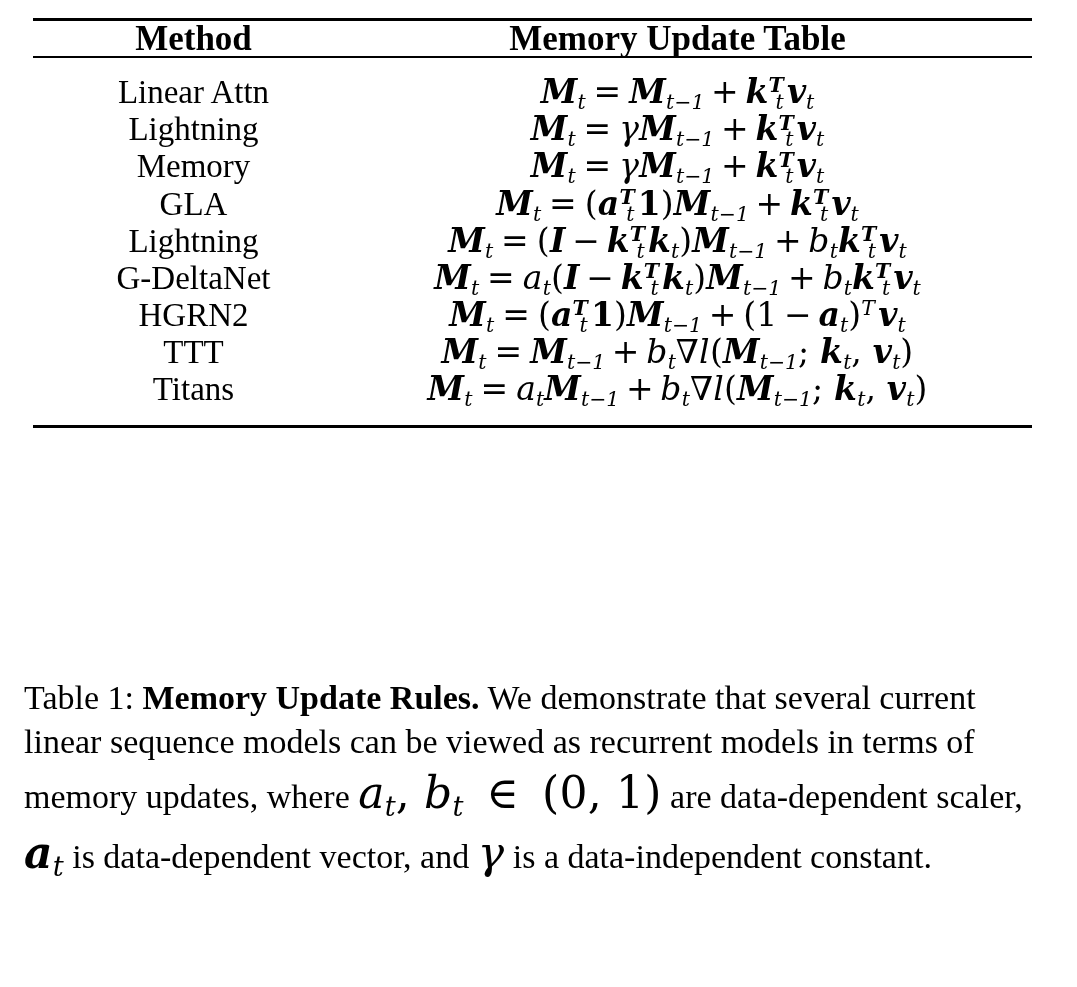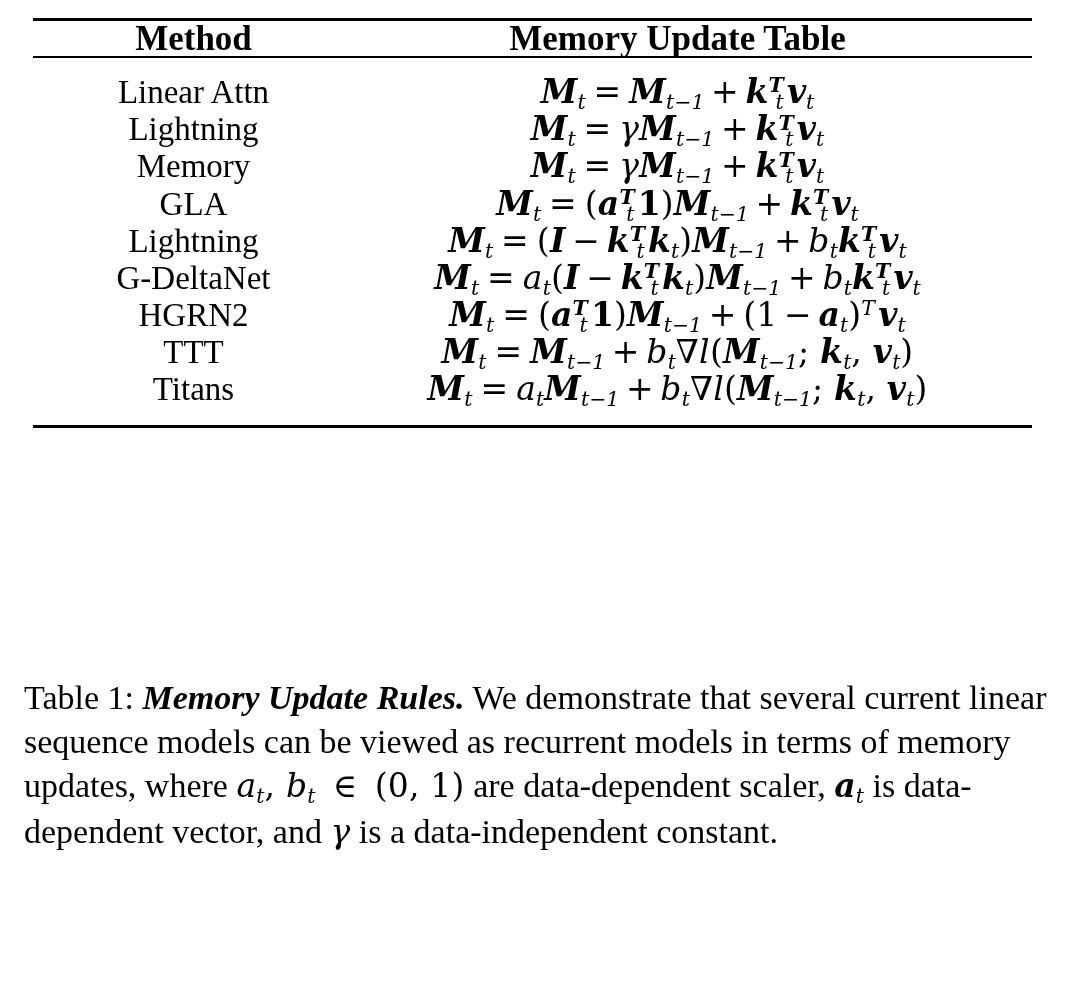--- a/index.html
+++ b/index.html
@@ -129,22 +129,22 @@
   .caption {
     position: absolute;
     left: 24px;
     top: 676px;
     width: 1030px;
     font-size: 34px;
     line-height: 1.30;
     text-align: left;
     font-family: "Liberation Serif", "DejaVu Serif", serif;
   }
-  .caption b { font-weight: bold; font-style: italic; }
-  .caption .math { font-size: 33px; }
+  .caption b { font-weight: bold; }
+  .caption .math { font-size: 44px; }
 </style>
 </head>
 <body>
 
 <div class="page">
 
   <div class="table-block">
 
     <div class="rule-thick"></div>
 

